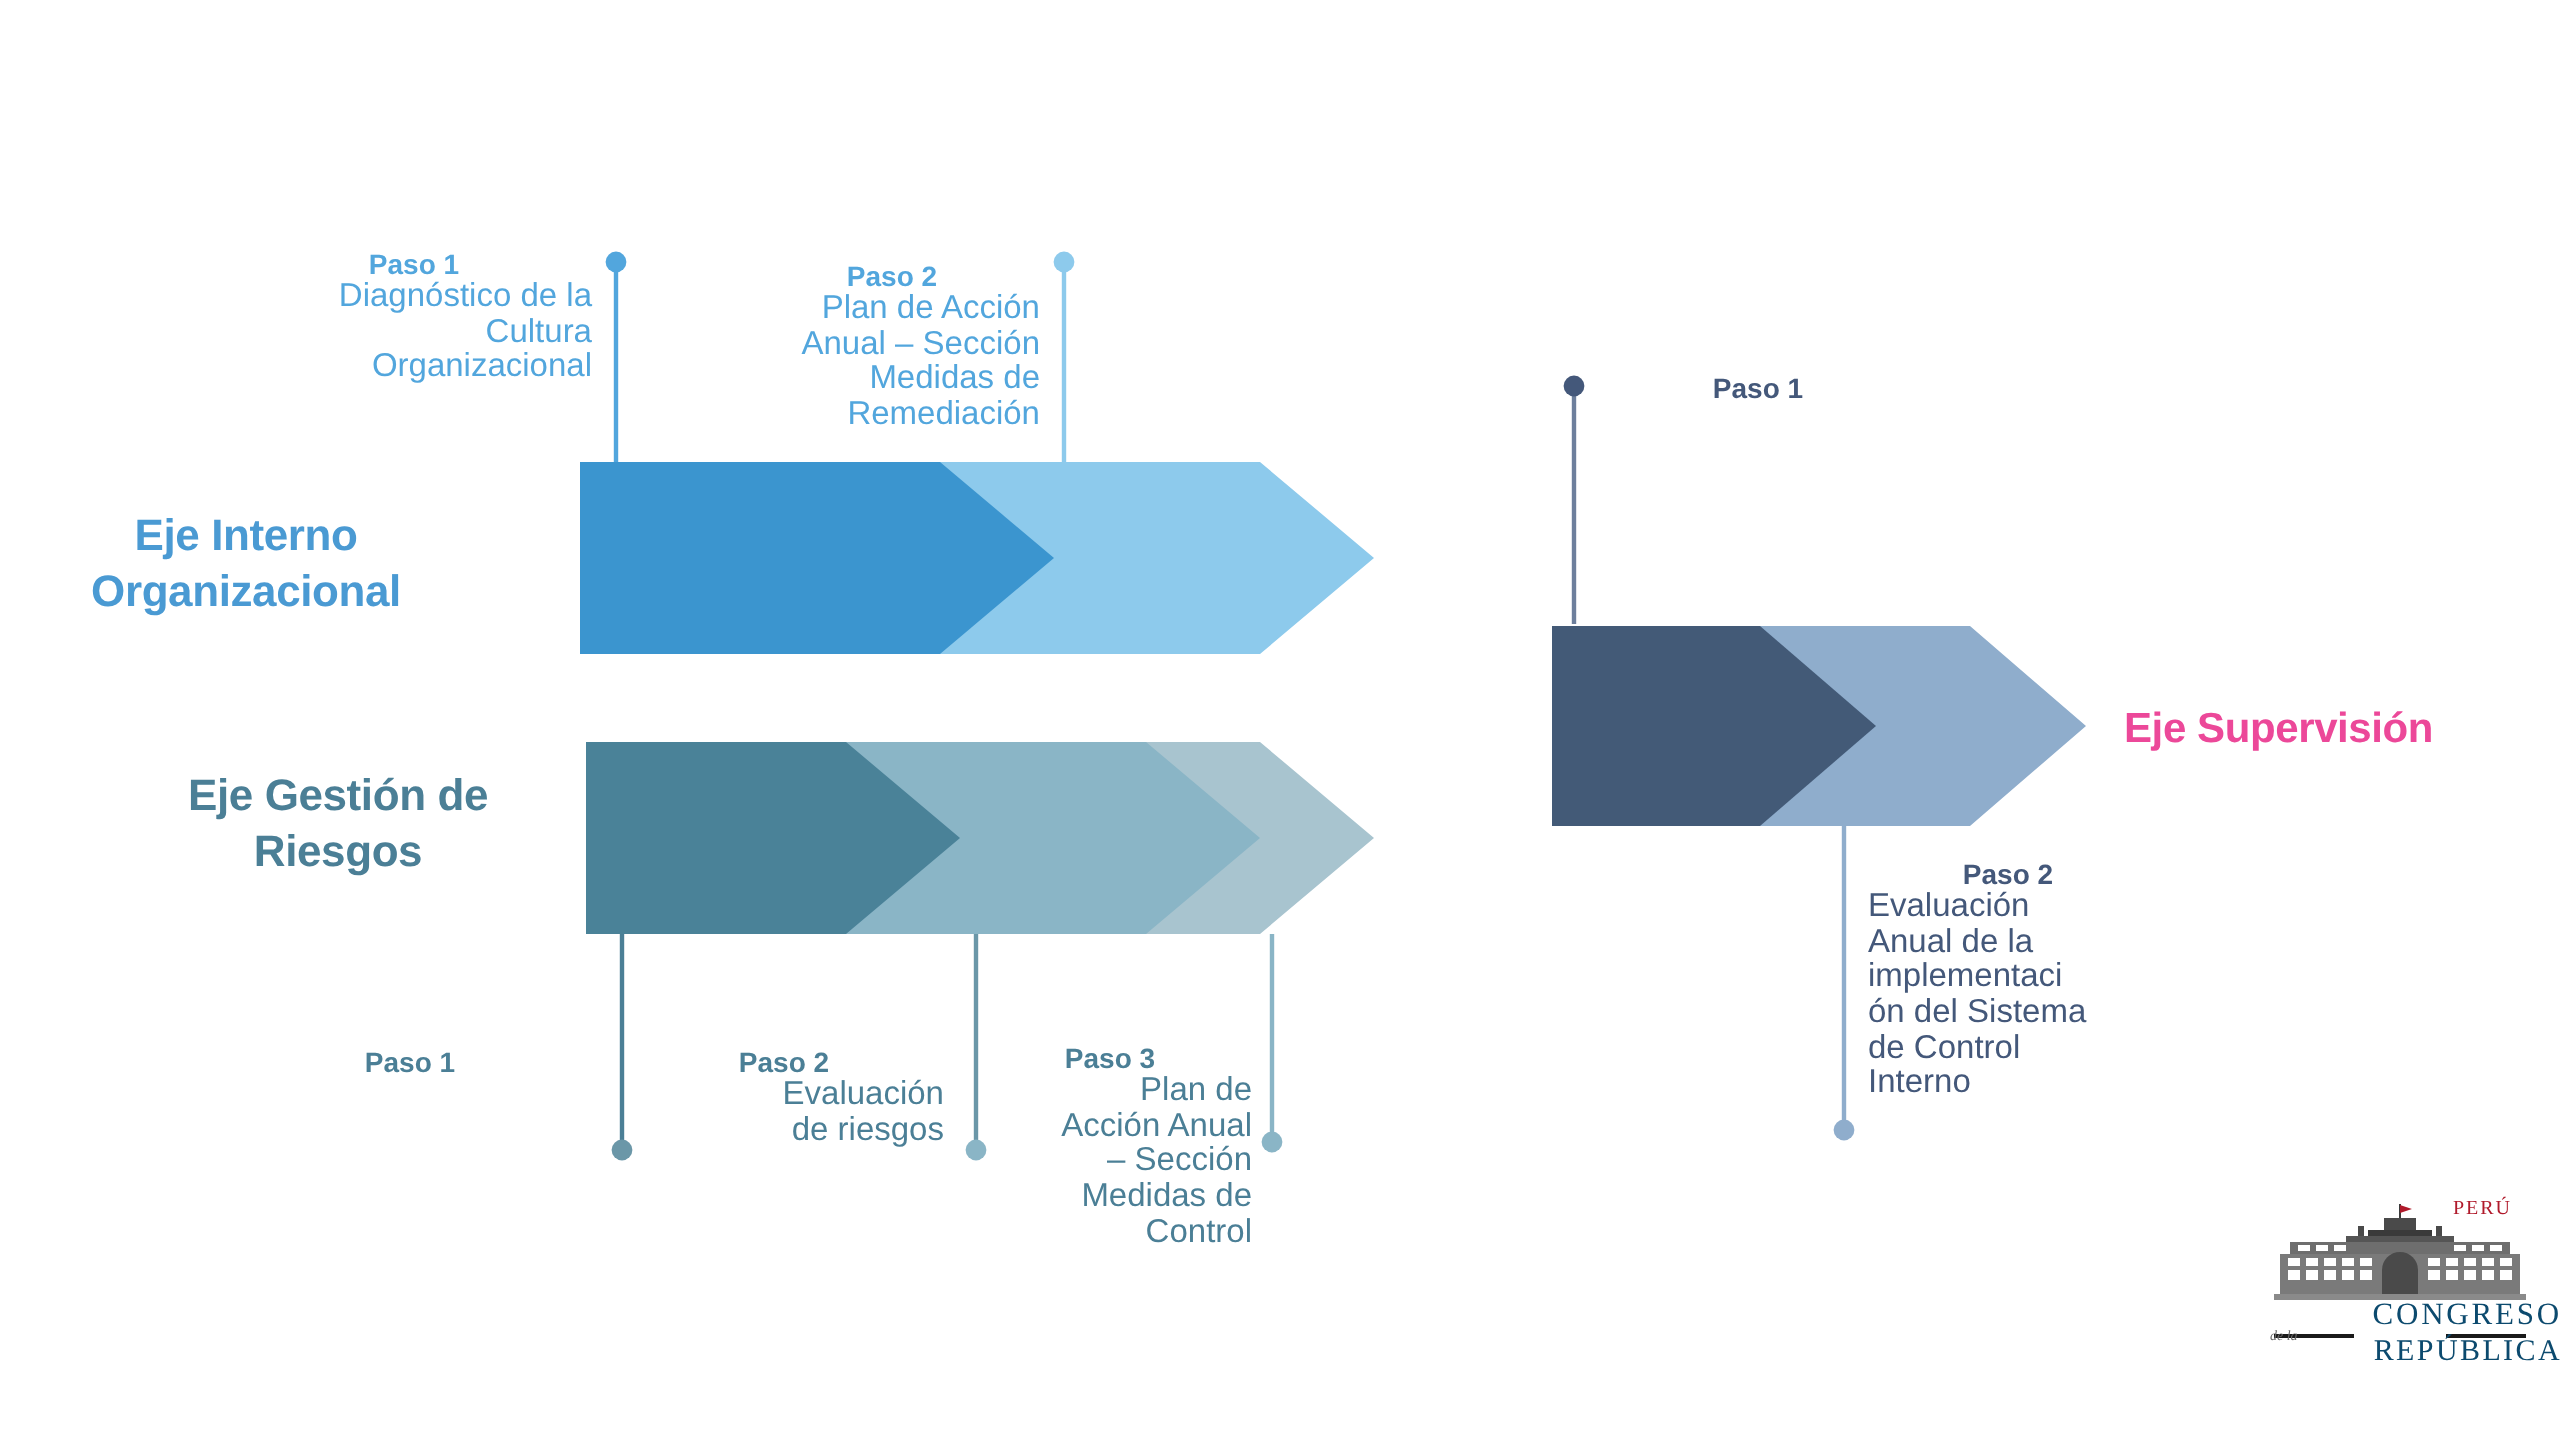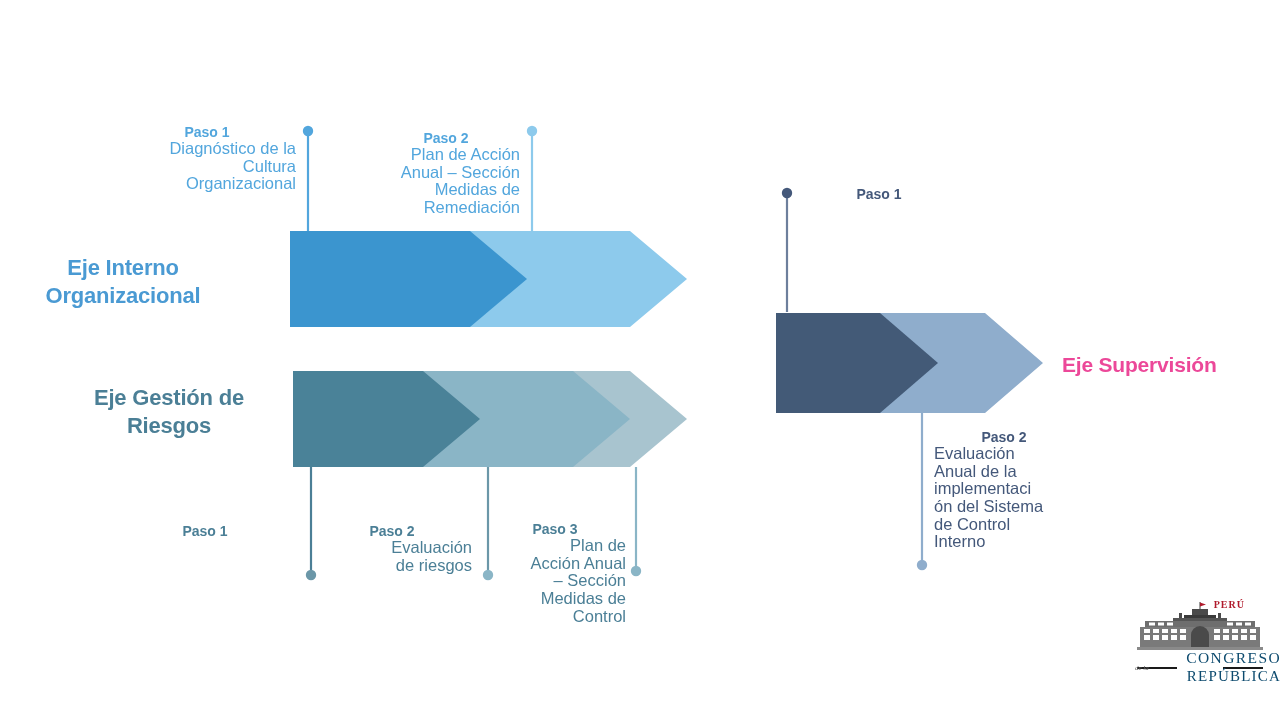--- a/index.html
+++ b/index.html
@@ -135,25 +135,25 @@
   
   .logo {
     position: absolute;
     left: 1135px;
     top: 596px;
     width: 130px;
     height: 92px;
   }
   .logo-peru {
     position: absolute;
-    right: 20px;
+    right: 9px;
     top: 3px;
     font-family: "Liberation Serif", serif;
     font-size: 10px;
-    font-weight: bold;
+    font-weight: normal;
     letter-spacing: 1px;
     color: #b01a2b;
   }
   .logo-building { position: absolute; left: 0; top: 6px; }
   .logo-word {
     position: absolute;
     left: 16px;
     width: 130px;
     text-align: right;
     font-family: "Liberation Serif", serif;

